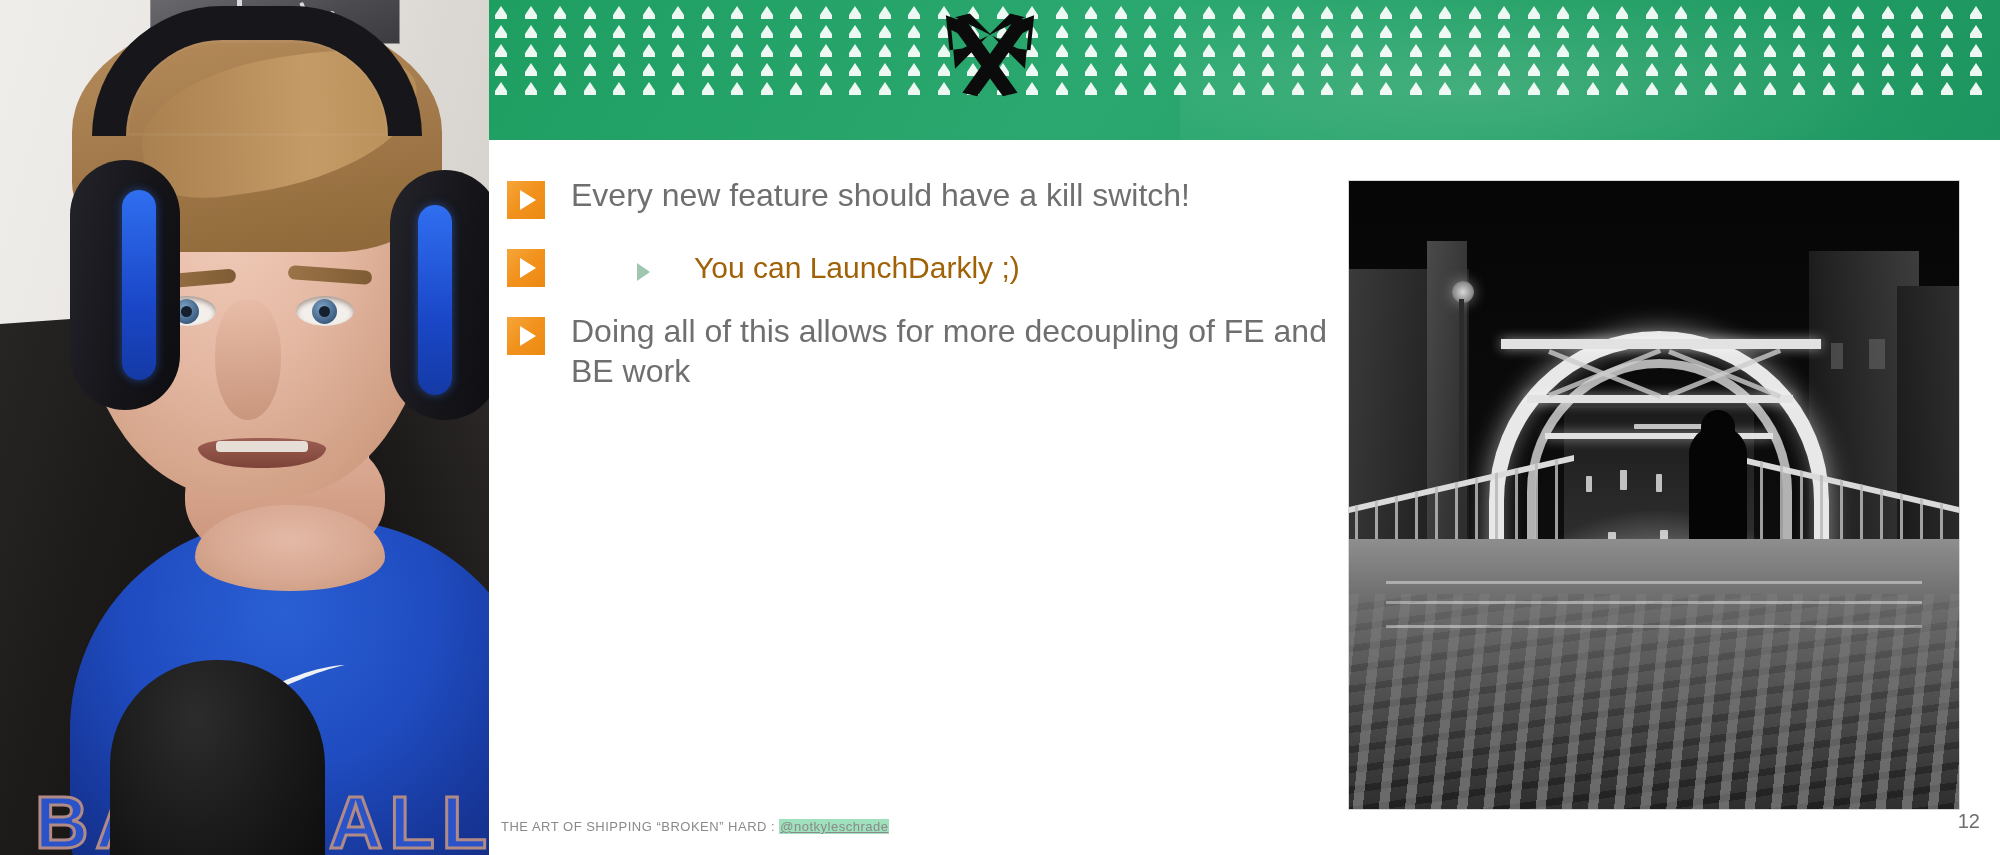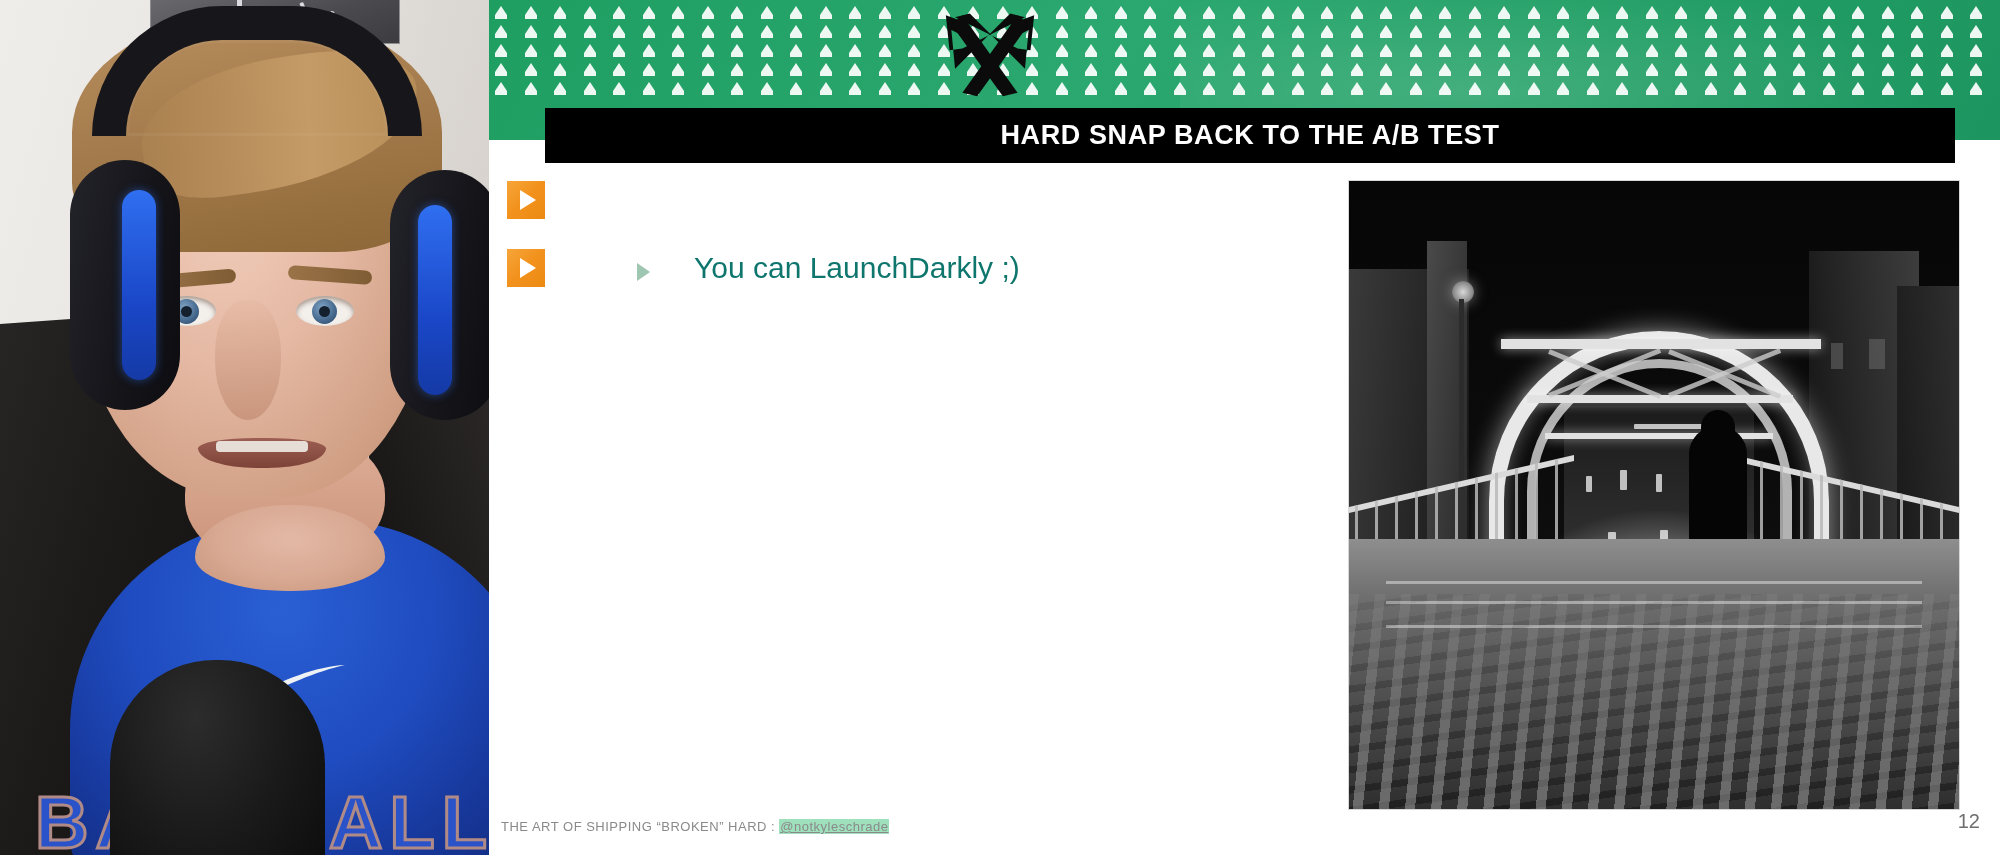--- a/index.html
+++ b/index.html
@@ -102,21 +102,21 @@
   .bul-mark { flex:0 0 auto; width:38px; height:38px; margin-right:26px; margin-top:6px;
     background:linear-gradient(135deg,#f6a53a 0%,#f2921d 48%,#ec8a12 100%);
     display:flex; align-items:center; justify-content:center; }
   .bul-mark i { width:0; height:0; border-top:10px solid transparent;
     border-bottom:10px solid transparent; border-left:16px solid #ffffff; margin-left:3px; }
   .bul-text { font-size:32px; line-height:1.25; color:#6f6f6f; font-weight:normal; }
   .sub-row { display:flex; align-items:flex-start; margin:6px 0 0 66px; }
   .sub-mark { flex:0 0 auto; width:0; height:0; margin:14px 44px 0 0;
     border-top:9px solid transparent; border-bottom:9px solid transparent;
     border-left:13px solid #9ec6b0; }
-  .sub-text { font-size:30px; line-height:1.25; color:#0f766e; }
+  .sub-text { font-size:30px; line-height:1.25; color:#a16207; }
 
   .photo { position:absolute; left:859px; top:180px; width:612px; height:630px;
     background:#050505; border:1px solid #d7d7d7; overflow:hidden; }
   .sky { position:absolute; inset:0; background:linear-gradient(180deg,#060606,#0b0b0b 40%,#141414 100%); }
   .bldg-l { position:absolute; left:0; top:88px; width:120px; height:300px;
     background:linear-gradient(95deg,#3a3a3a,#222 70%,#151515); }
   .bldg-l2 { position:absolute; left:78px; top:60px; width:40px; height:330px;
     background:linear-gradient(95deg,#4a4a4a,#2a2a2a); }
   .bldg-r { position:absolute; right:40px; top:70px; width:110px; height:290px;
     background:linear-gradient(265deg,#3d3d3d,#222 70%,#141414); }
@@ -484,39 +484,47 @@
           <i style="left:1510.5px;top:82px"></i>
         </div>
       <svg class="logo-x" viewBox="0 0 100 100">
         <path d="M12 10 L28 6 L88 66 L92 24 L80 30 L76 16 L98 8 L94 46 L80 44 Z" fill="#0b0b0b"></path>
         <path d="M88 10 L72 6 L12 66 L8 24 L20 30 L24 16 L2 8 L6 46 L20 44 Z" fill="#0b0b0b"></path>
         <path d="M20 8 L80 92 L64 96 L8 18 Z" fill="#0b0b0b"></path>
         <path d="M80 8 L20 92 L36 96 L92 18 Z" fill="#0b0b0b"></path>
       </svg>
     </div>
 
-    <div class="title-bar">
-      <span>HARD SNAP BACK TO THE A/B TEST</span>
-    </div>
 
     <div class="bullets" id="bullets">
         <div class="bul-row">
           <span class="bul-mark">
             <i></i>
           </span>
+          <div>
+            <div class="bul-text">Every new feature should have a kill switch!</div>
+          </div>
         </div>
         <div class="bul-row">
           <span class="bul-mark">
             <i></i>
           </span>
           <div>
             <div class="sub-row">
               <span class="sub-mark"></span>
               <div class="sub-text">You can LaunchDarkly ;)</div>
             </div>
+          </div>
+        </div>
+        <div class="bul-row">
+          <span class="bul-mark">
+            <i></i>
+          </span>
+          <div>
+            <div class="bul-text">Doing all of this allows for more decoupling of FE and BE work</div>
           </div>
         </div>
       </div>
 
     <div class="photo">
       <div class="sky"></div>
       <div class="bldg-l"></div>
       <div class="bldg-l2"></div>
       <div class="bldg-r">
         <span class="win" style="left:22px;top:92px;width:12px;height:26px;"></span>

